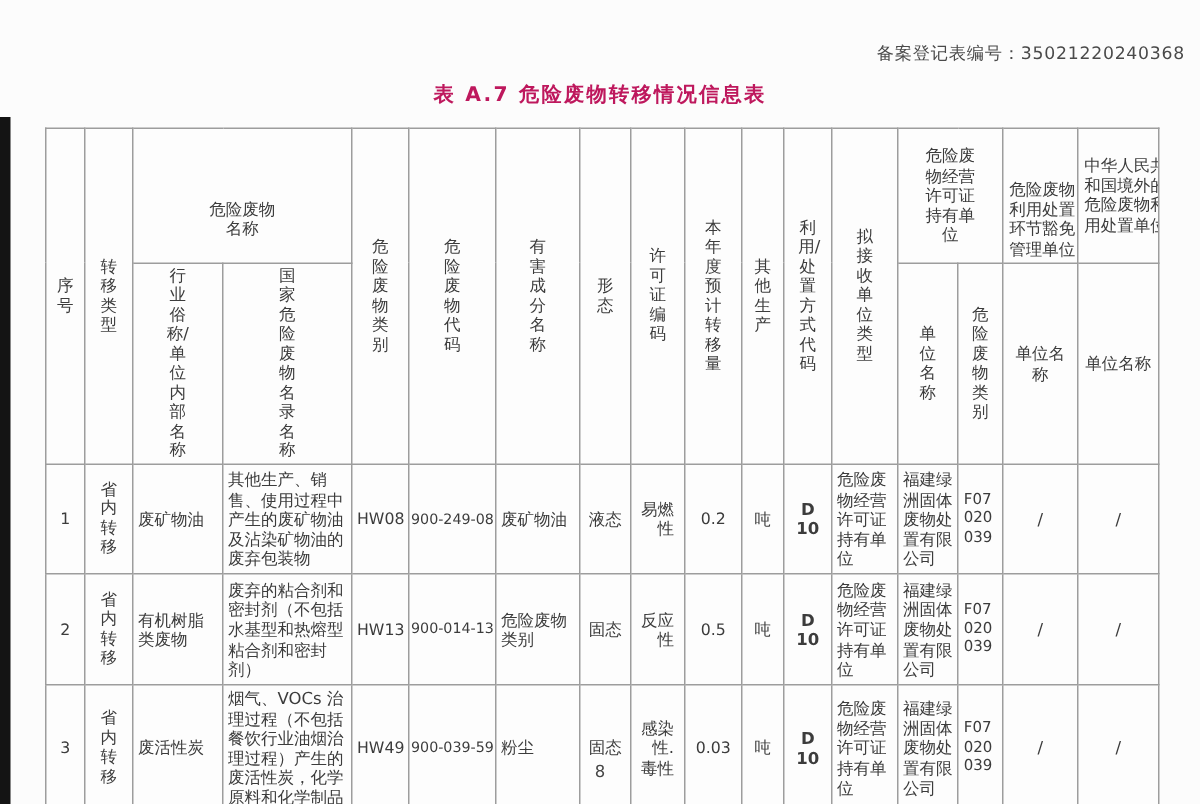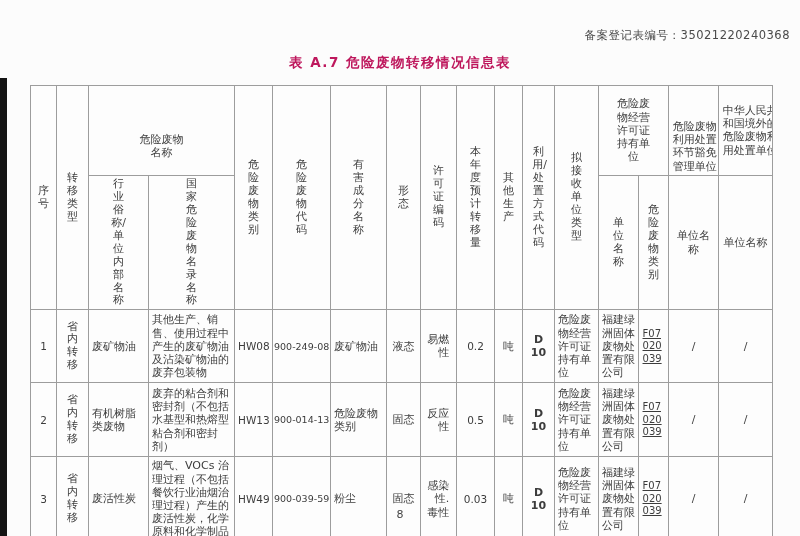--- a/index.html
+++ b/index.html
@@ -36,21 +36,21 @@
   
   .v  { display:inline-block; width:1.15em; word-break:break-all; line-height:1.18; text-align:center; }
   .v2 { display:inline-block; width:1.38em; word-break:break-all; line-height:1.18; text-align:center; }
   
   .w3c { display:inline-block; width:3.05em; word-break:break-all; line-height:1.2; text-align:center; }
   .w4c { display:inline-block; width:4.15em; word-break:break-all; line-height:1.2; text-align:center;margin-top:32px; }
   .w5c { display:inline-block; width:5.15em; word-break:break-all; line-height:1.2; text-align:center; }
   .w3l { display:inline-block; width:3.05em; word-break:break-all; line-height:1.2; text-align:left; }
   .w22 { display:inline-block; width:2.3em;  word-break:break-all; line-height:1.2; text-align:right; }
   .w15 { display:inline-block; width:1.5em;  word-break:break-all; line-height:1.2; text-align:center;font-weight:bold; }
-  .w21 { display:inline-block; width:2.2em;  word-break:break-all; line-height:1.25; text-align:left; font-size:10px;text-decoration:underline; }
+  .w21 { display:inline-block; width:2.2em;  word-break:break-all; line-height:1.25; text-align:left; font-size:10px; }
   .tl  { text-align:left; }
   .code { font-size:9.5px; white-space:nowrap; padding:6px 1px; }
   .num  { font-size:10.5px; }
   .pageno {
     position:absolute; top:508px; left:0; width:800px;
     text-align:center; font-size:11px; color:#454545;
   }
 </style>
 </head>
 <body>

